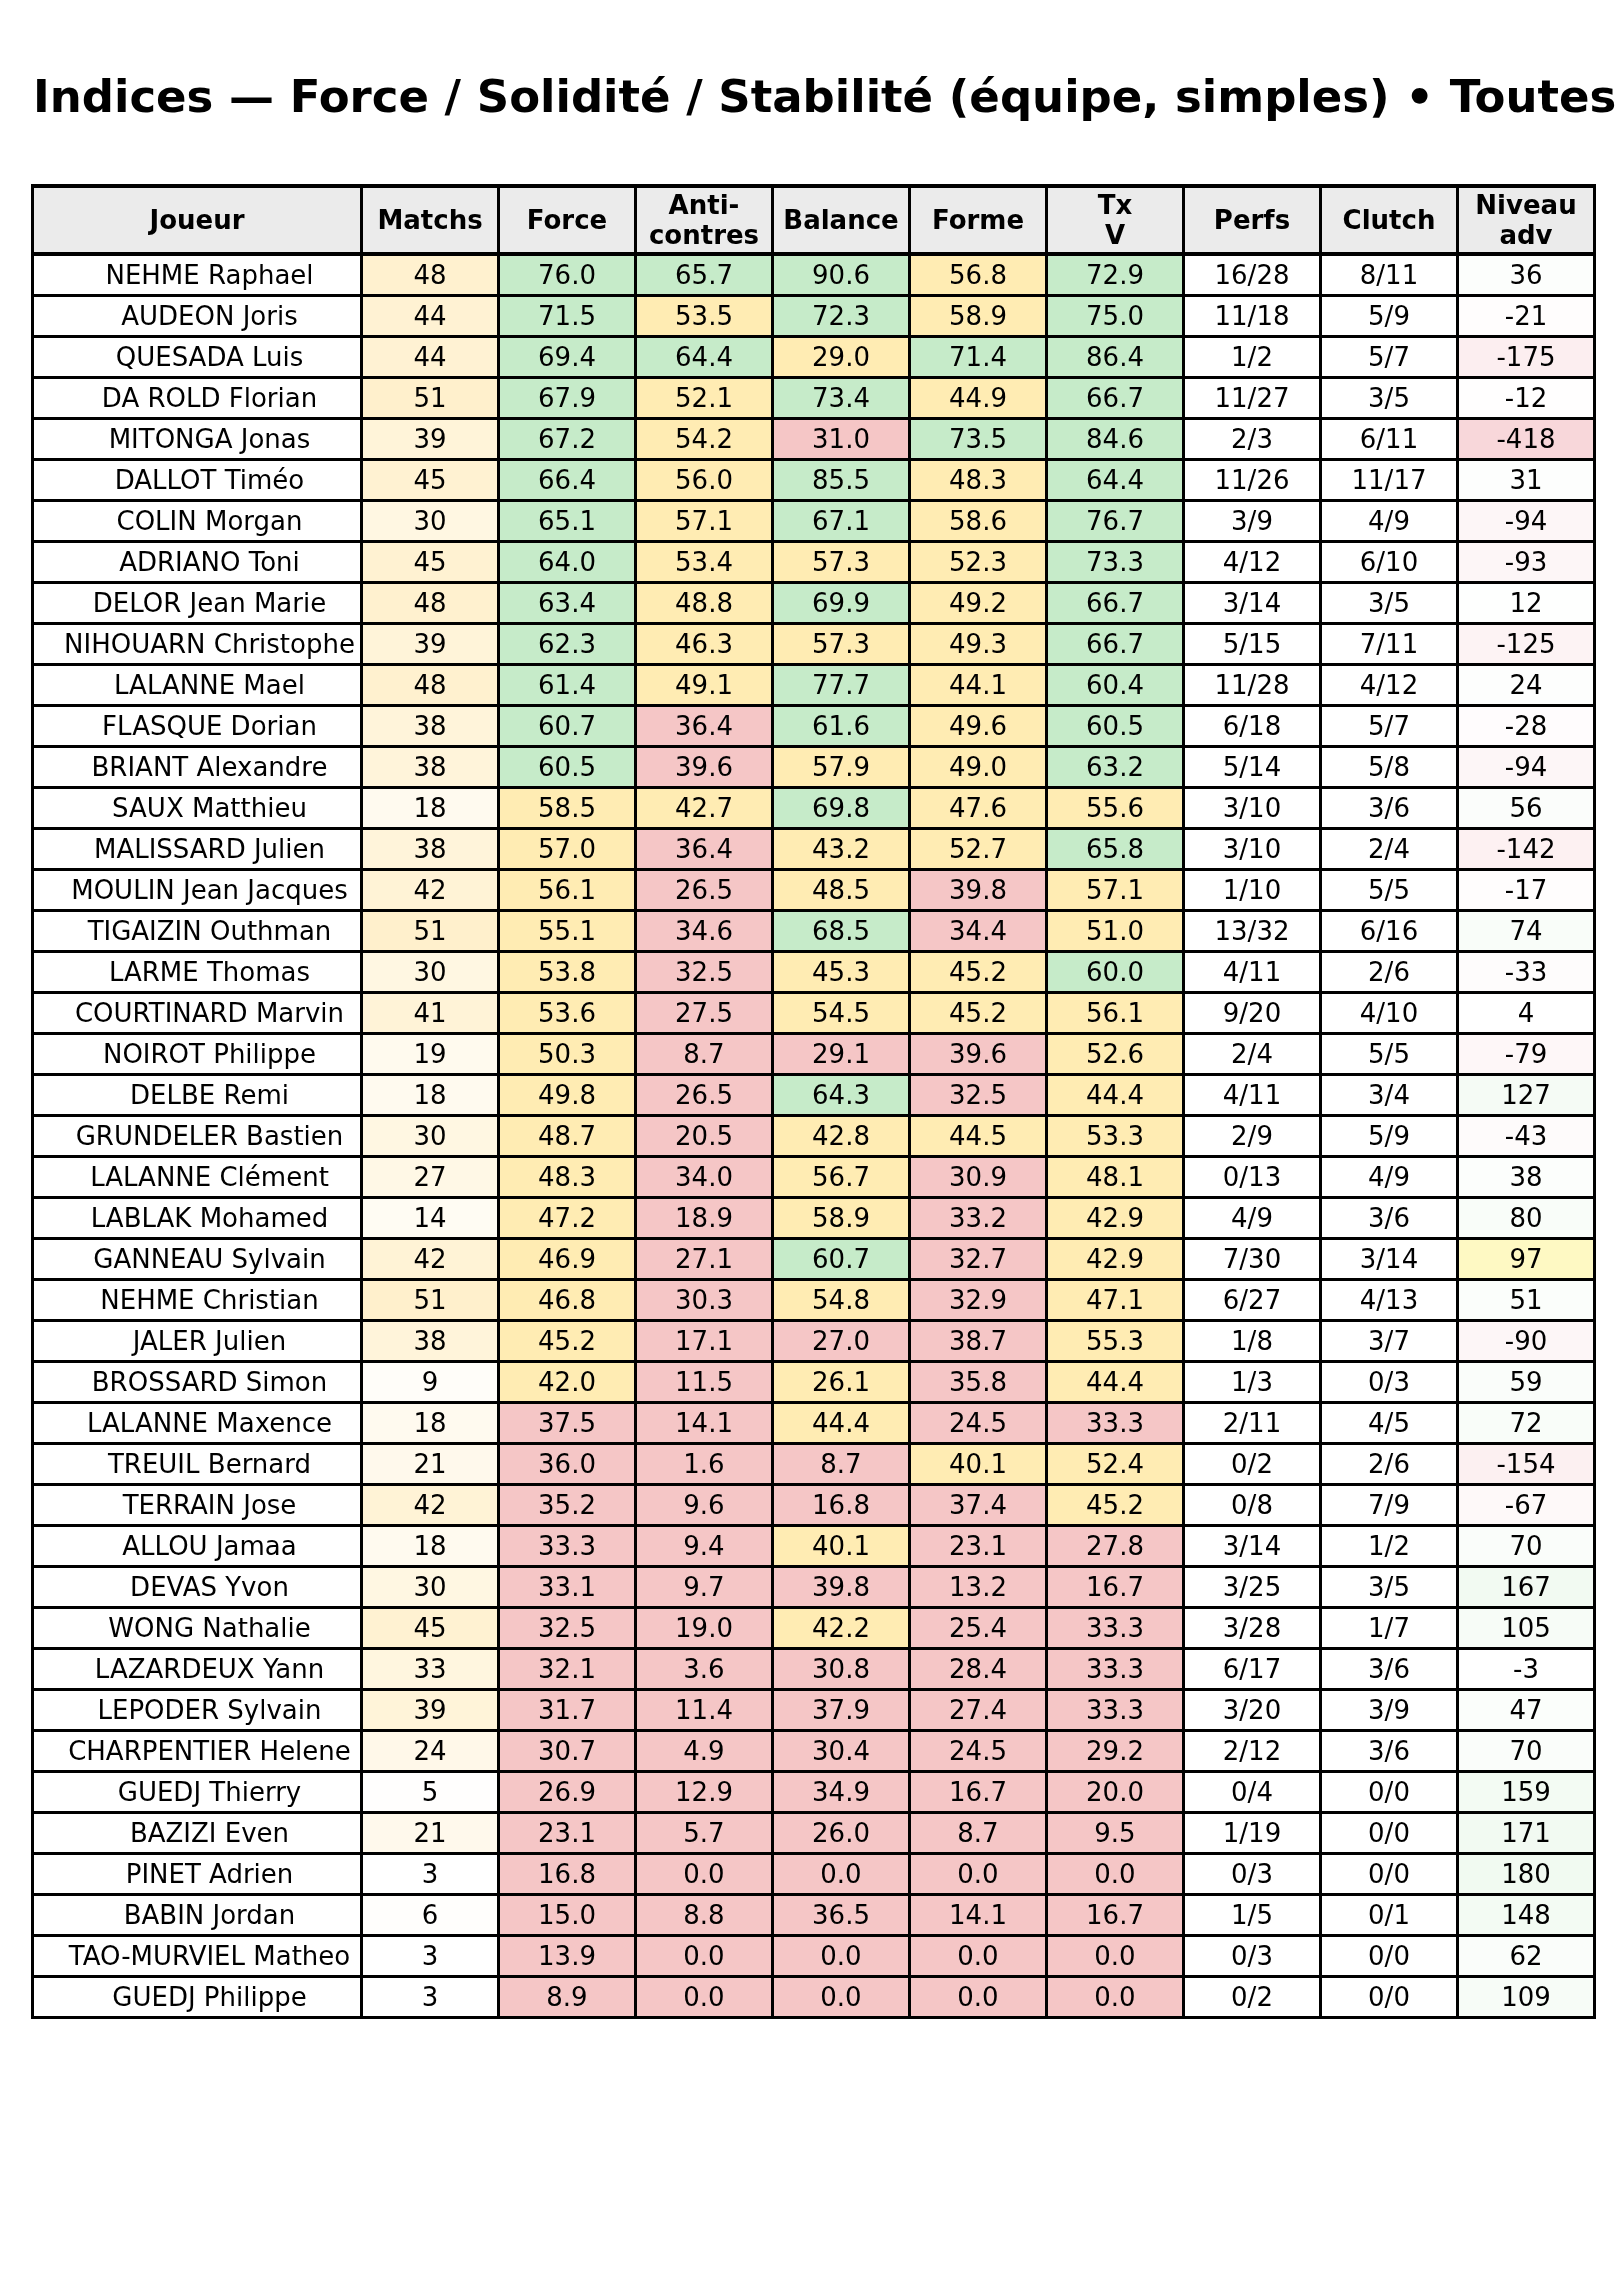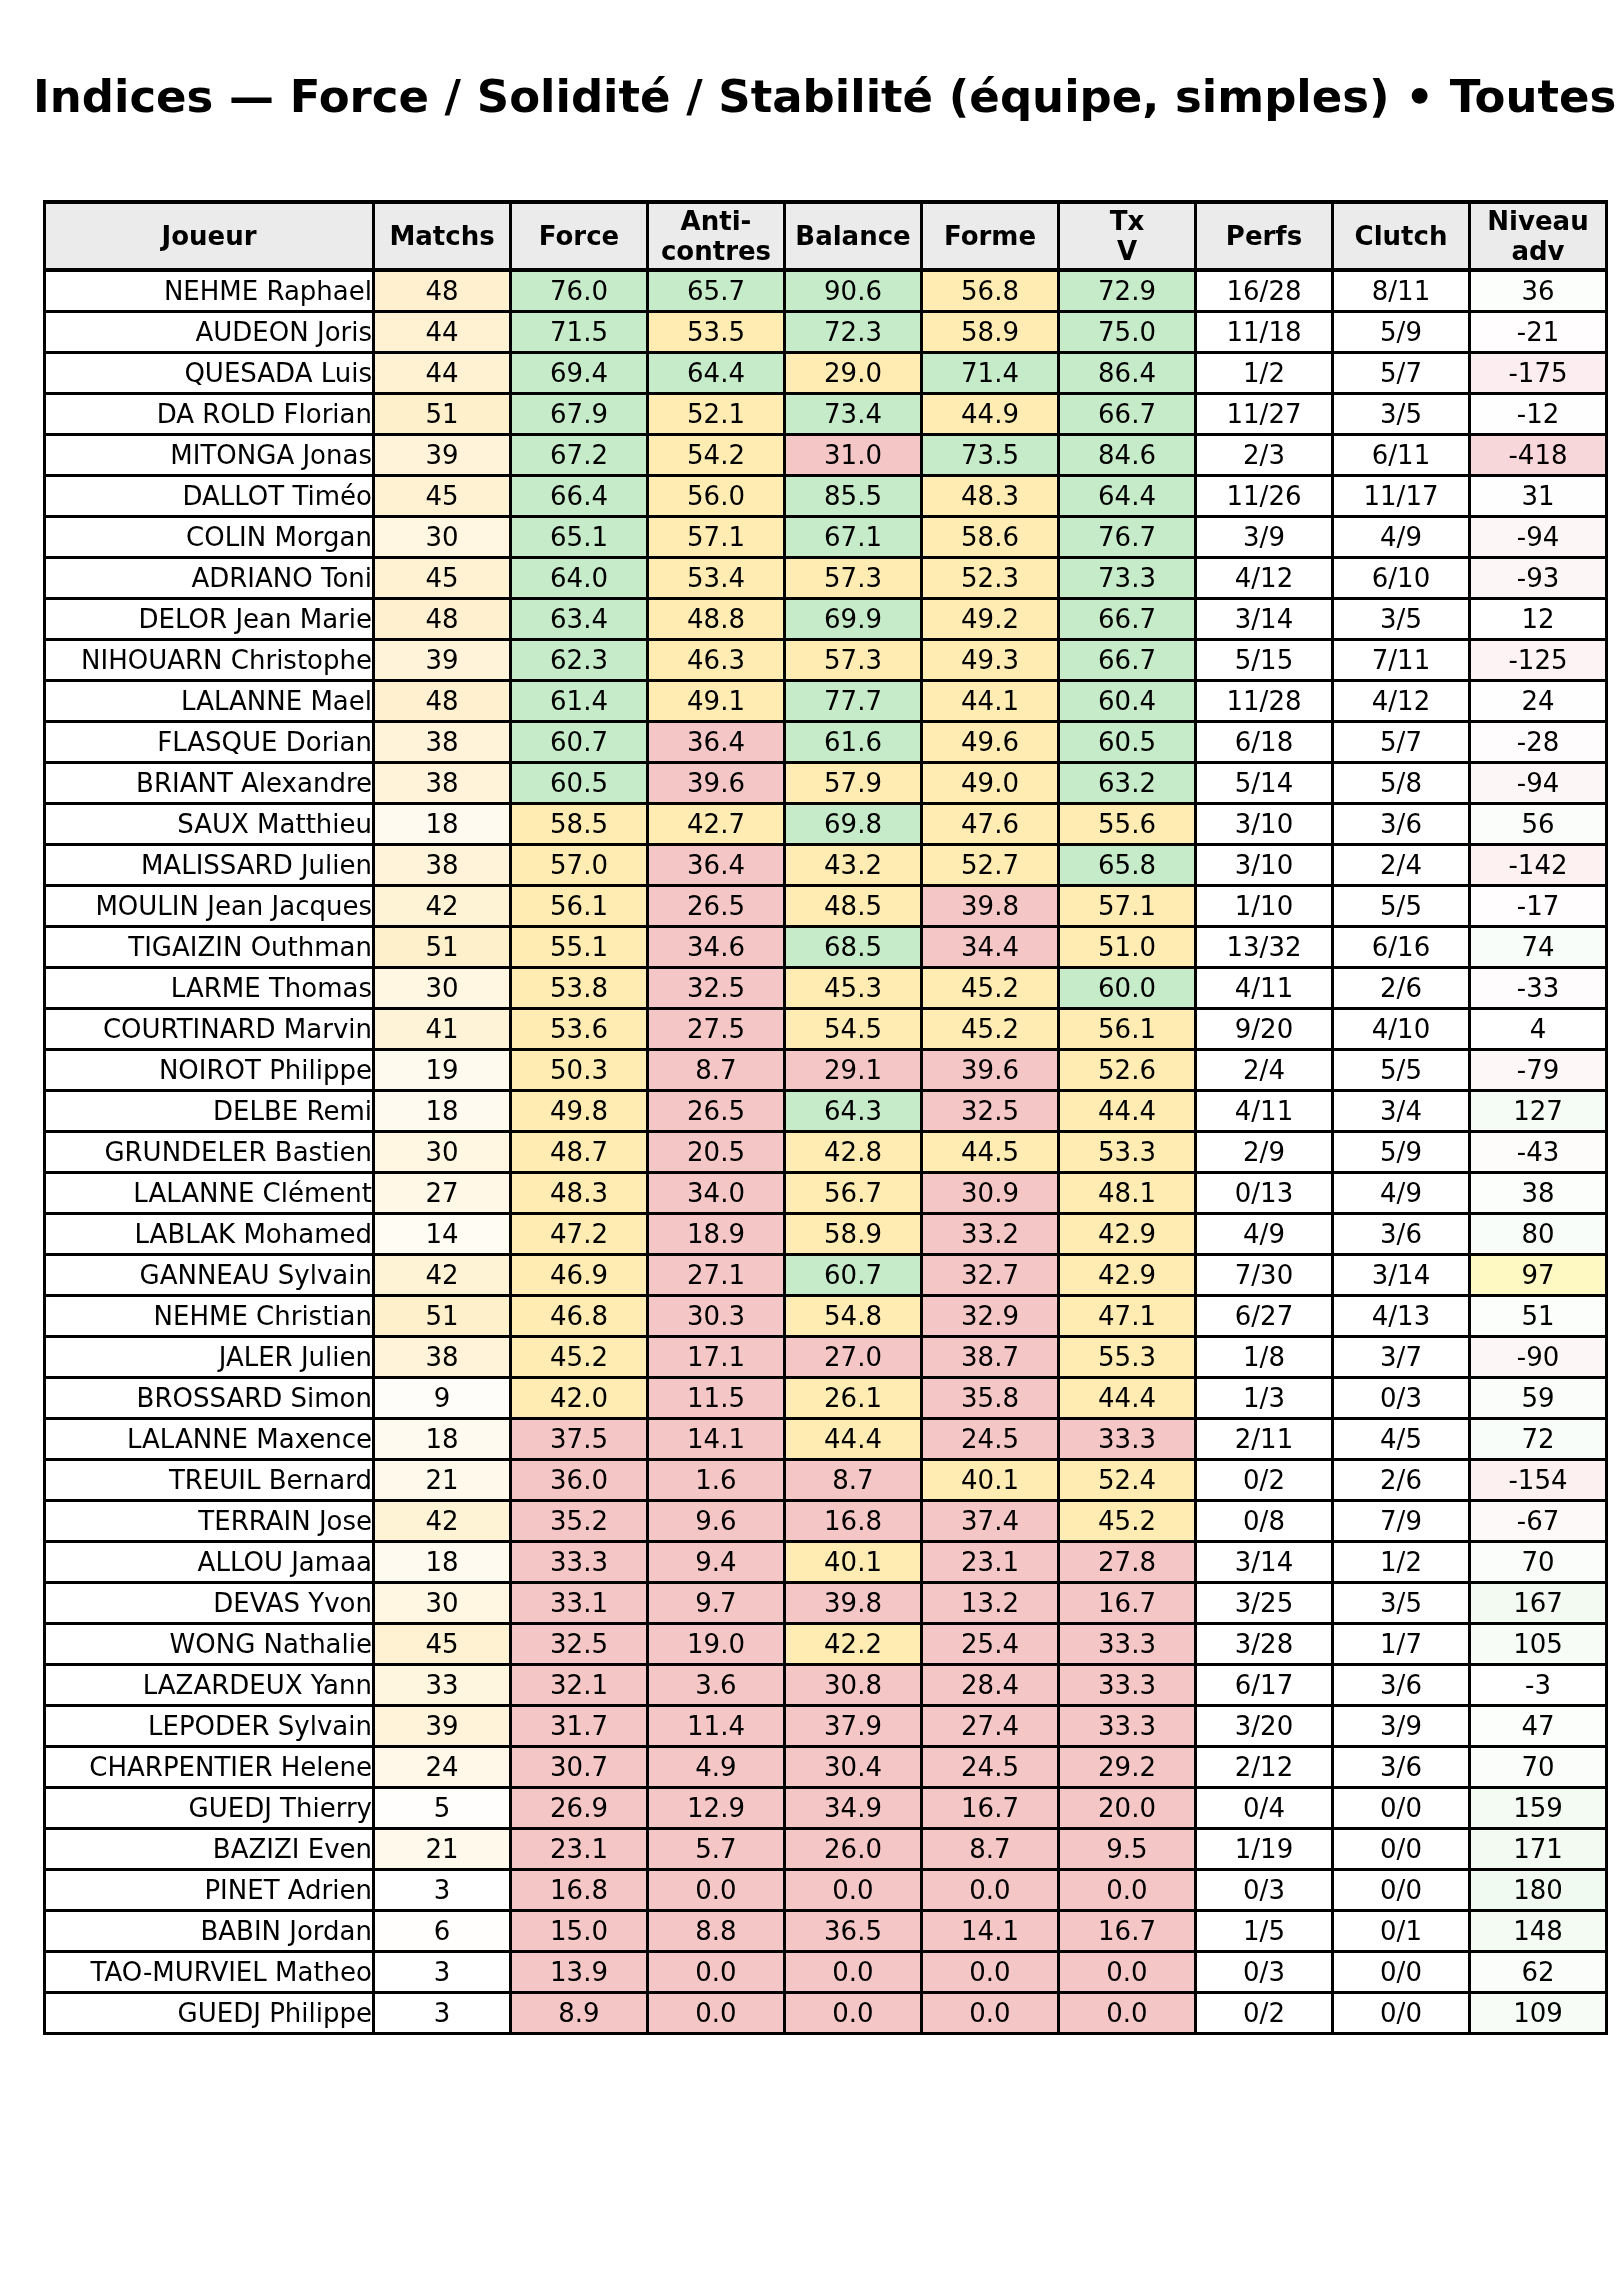--- a/index.html
+++ b/index.html
@@ -1,22 +1,22 @@
 <!DOCTYPE html>
 <html style="font-size:10.5px"><head>
 <meta charset="utf-8">
 <style>
   html, body { margin: 0; padding: 0; background: #ffffff; }
   body { width: 1624px; height: 2295px; position: relative; overflow: hidden; font-family: "DejaVu Sans", sans-serif; color: #000; }
   .title { position: absolute; left: 33px; top: 71px; font-size: 45px; font-weight: bold; white-space: nowrap; line-height: 52px; letter-spacing: 0px; }
-  .tbl { position: absolute; left: 31px; top: 200px; border-collapse: collapse; table-layout: fixed; width: 1560px; margin-left: 12px; }
+  .tbl { position: absolute; left: 31px; top: 184px; border-collapse: collapse; table-layout: fixed; width: 1560px; }
   .tbl th, .tbl td { border: 3.3px solid #000; padding: 0; overflow: hidden; white-space: nowrap; }
   .tbl th { background: #ebebeb; font-weight: bold; font-size: 26px; line-height: 30px; height: 64px; text-align: center; }
   .tbl td { font-size: 26px; height: 38px; line-height: 38px; text-align: center; }
-  .tbl td.name { text-align: right; padding-left: 25px; }
+  .tbl td.name { text-align: center; padding-left: 25px; }
   .tbl tbody tr:first-child td { border-top-width: 4.6px; }
   .tbl thead th { border-top-width: 4.6px; }
   col.c-name { width: 329px; }
   col.c-num { width: 137px; }
   .g { background: #c6ebc9; }
   .y { background: #ffecb3; }
   .r { background: #f5c6c6; }
 </style>
 </head>
 <body>

